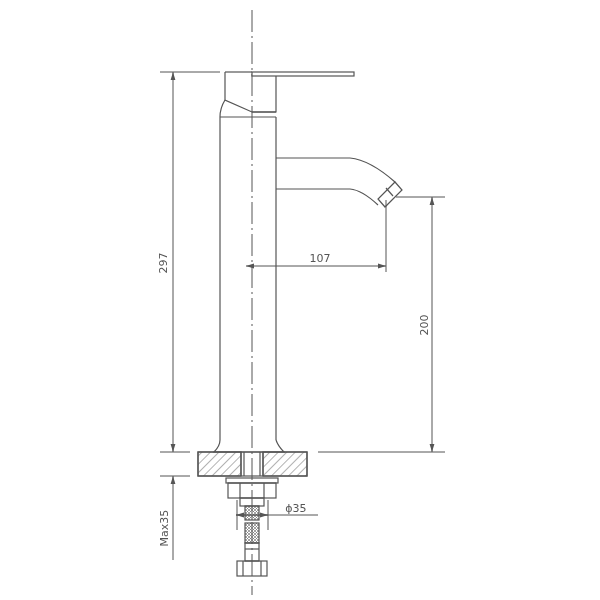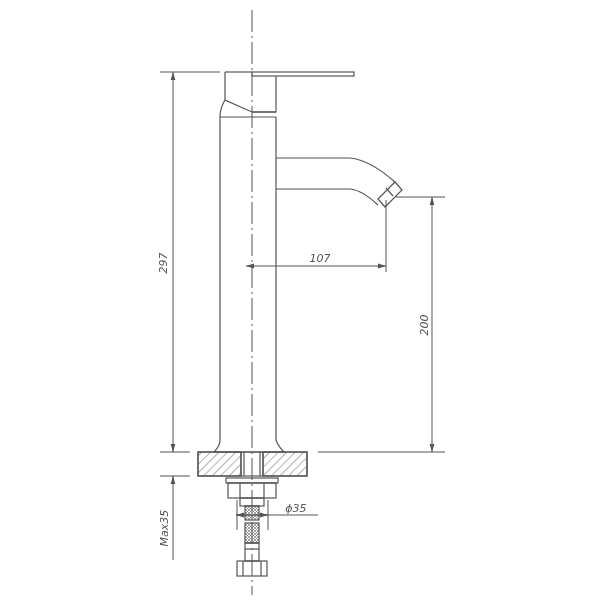--- a/index.html
+++ b/index.html
@@ -1,17 +1,17 @@
 <!DOCTYPE html>
 <html><head>
   <meta charset="utf-8">
   <style>
     html, body { margin: 0; padding: 0; background: #ffffff; }
     body { width: 600px; height: 600px; overflow: hidden; font-family: "DejaVu Sans", sans-serif; }
-    #canvas { position: absolute; left: 0; top: 0; width: 492px; height: 600px; font-style: italic; }
+    #canvas { position: absolute; left: 0; top: 0; width: 492px; height: 600px; }
     svg text { font-family: "DejaVu Sans", sans-serif; fill: #555555; }
   </style>
 </head>
 <body>
 
 <div id="canvas">
   <svg width="600" height="600" viewBox="0 0 600 600" xmlns="http://www.w3.org/2000/svg">
     <defs>
       <pattern id="hatch" patternUnits="userSpaceOnUse" width="6" height="6" patternTransform="rotate(45)">
         <line x1="0" y1="0" x2="0" y2="6" stroke="#666" stroke-width="1"></line>

